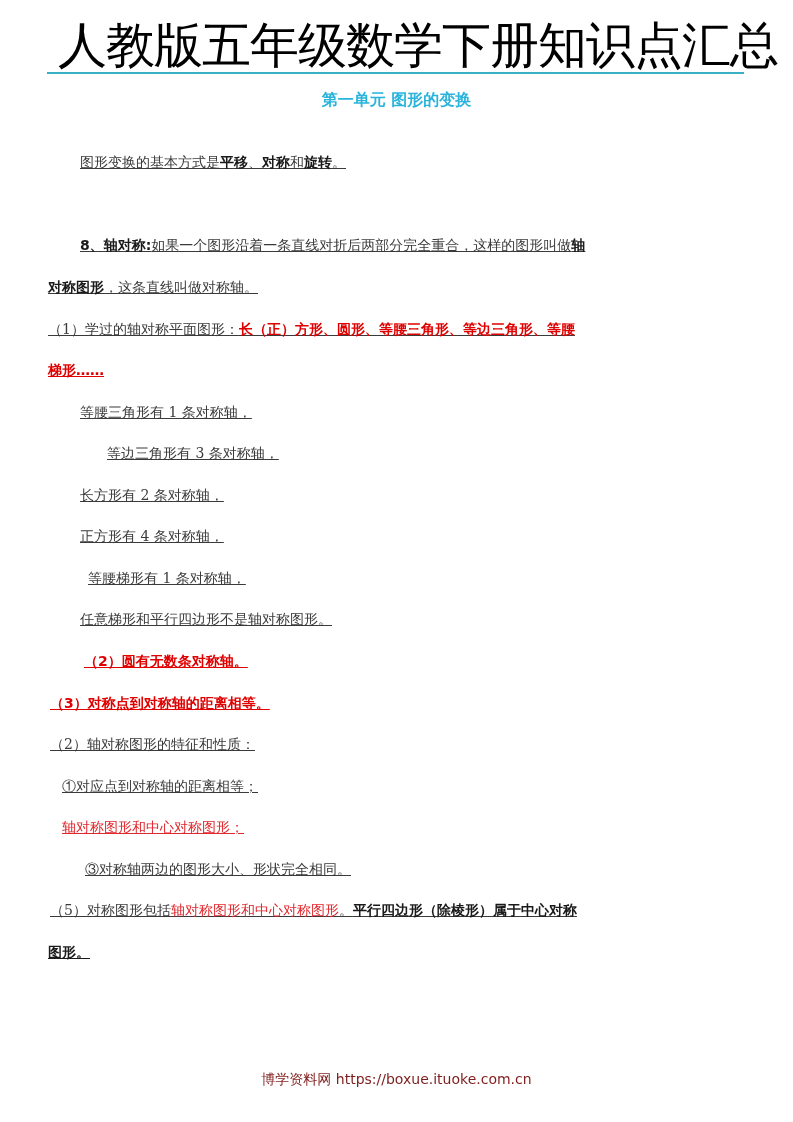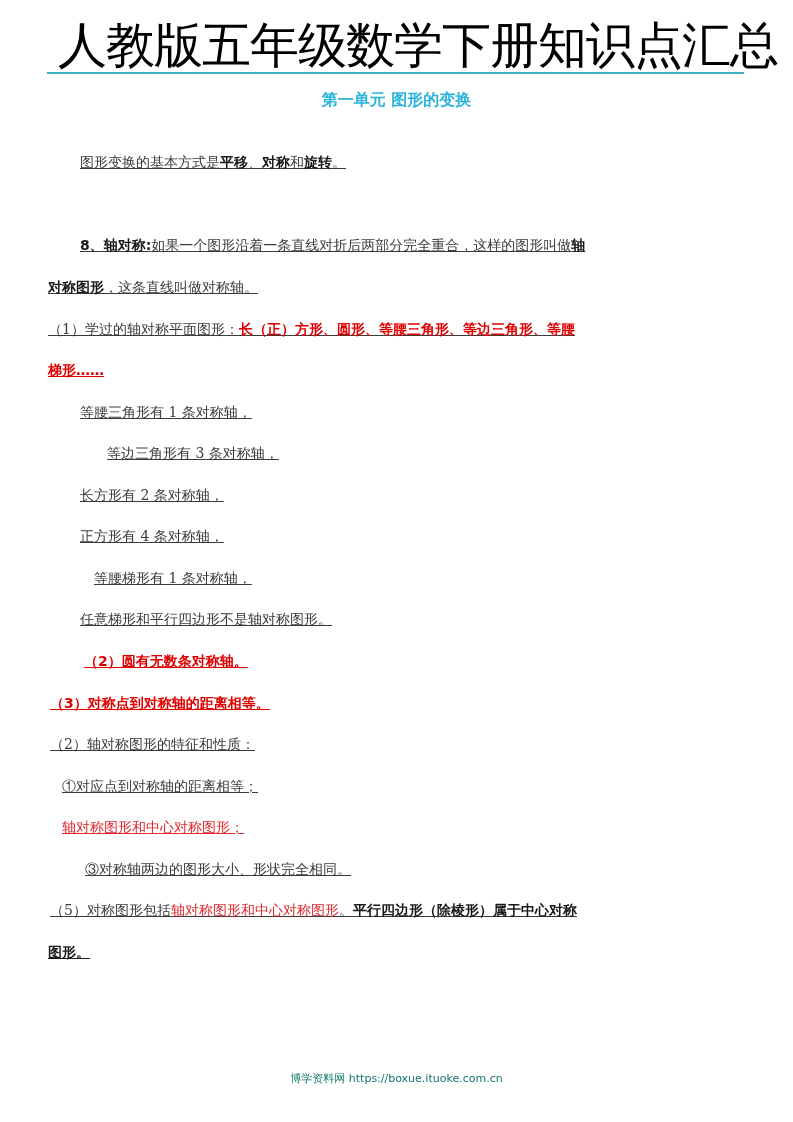--- a/index.html
+++ b/index.html
@@ -10,21 +10,21 @@
            font-family: "DejaVu Sans", "Liberation Sans", sans-serif; letter-spacing: -1px; }
   .title-rule { position: absolute; left: 47px; top: 72px; width: 697px; height: 2px; background: #3aaec2; }
   .subtitle { position: absolute; left: 0; width: 793px; top: 90px; text-align: center;
               font-size: 16px; font-weight: bold; color: #2ab4dc;
               font-family: "DejaVu Sans", "Liberation Sans", sans-serif; }
   .line { position: absolute; font-size: 14px; line-height: 22px; white-space: nowrap; text-decoration: underline; }
   .b { font-weight: bold; color: #1a1a1a; font-family: "DejaVu Sans", "Liberation Sans", sans-serif; }
   .redb { color: #e00000; font-weight: bold; font-family: "DejaVu Sans", "Liberation Sans", sans-serif; }
   .redlight { color: #e0282e; }
   .footer { position: absolute; left: 0; width: 793px; top: 1071px; text-align: center;
-            font-size: 11px; color: #0f766e; font-family: "DejaVu Sans", "Liberation Sans", sans-serif; }
+            font-size: 14px; color: #7f1d1d; font-family: "DejaVu Sans", "Liberation Sans", sans-serif; }
 </style>
 </head>
 <body>
 
 <div class="title">人教版五年级数学下册知识点汇总</div>
 <div class="title-rule"></div>
 <div class="subtitle">第一单元  图形的变换</div>
 
 <div class="line" style="left:80px; top:151px;">
   <span>图形变换的基本方式是</span><span class="b">平移</span><span>、</span><span class="b">对称</span><span>和</span><span class="b">旋转</span><span>。</span>
@@ -39,21 +39,21 @@
 
 <div class="line" style="left:48px; top:318px;">
   <span>（1）学过的轴对称平面图形：</span><span class="redb">长（正）方形、圆形、等腰三角形、等边三角形、等腰</span>
 </div>
 <div class="line redb" style="left:48px; top:359px;">梯形……</div>
 
 <div class="line" style="left:80px; top:401px;">等腰三角形有 1 条对称轴，</div>
 <div class="line" style="left:80px; top:442px;margin-left:27px;">等边三角形有 3 条对称轴，</div>
 <div class="line" style="left:80px; top:484px;">长方形有 2 条对称轴，</div>
 <div class="line" style="left:80px; top:525px;">正方形有 4 条对称轴，</div>
-<div class="line" style="left:94px; top:567px;">等腰梯形有 1 条对称轴，</div>
+<div class="line" style="left:88px; top:567px;">等腰梯形有 1 条对称轴，</div>
 <div class="line" style="left:80px; top:608px;">任意梯形和平行四边形不是轴对称图形。</div>
 
 <div class="line redb" style="left:50px; top:650px;margin-left:34px;">（2）圆有无数条对称轴。</div>
 <div class="line redb" style="left:50px; top:692px;">（3）对称点到对称轴的距离相等。</div>
 
 <div class="line" style="left:50px; top:733px;">（2）轴对称图形的特征和性质：</div>
 <div class="line" style="left:62px; top:775px;">①对应点到对称轴的距离相等；</div>
 <div class="line redlight" style="left:62px; top:816px;">轴对称图形和中心对称图形；</div>
 <div class="line" style="left:62px; top:858px;margin-left:23px;">③对称轴两边的图形大小、形状完全相同。</div>
 

